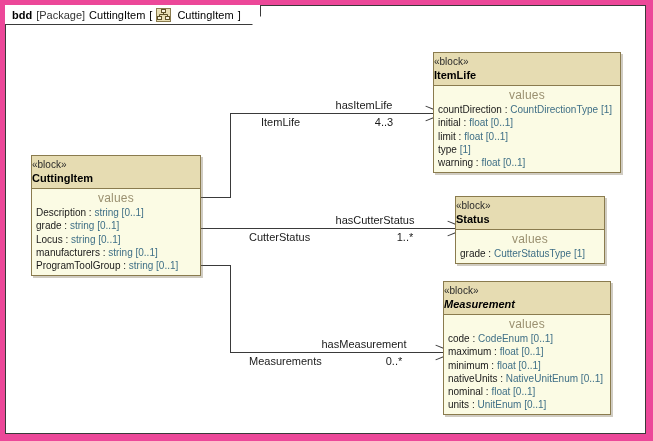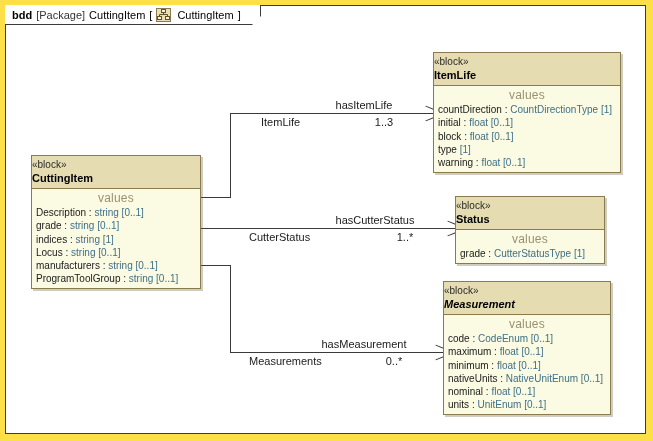--- a/index.html
+++ b/index.html
@@ -3,21 +3,21 @@
 <meta charset="utf-8">
 <title>bdd CuttingItem</title>
 <style>
   html,body{margin:0;padding:0;background:#ffffff;}
   body{
     width:653px;height:441px;overflow:hidden;
     font-family:"Liberation Sans","DejaVu Sans",sans-serif;
     font-size:11px;color:#000;
     -webkit-font-smoothing:antialiased;
   }
-  #canvas{position:relative;width:653px;height:441px;background:#fde047;}
+  #canvas{position:relative;width:653px;height:441px;background:#ec4899;}
 
   
   .frame{
     position:absolute;left:5px;top:5px;width:641px;height:429px;
     border:1px solid #3a3a3a;background:#ffffff;box-sizing:border-box;
   }
   .frame-header{
     position:absolute;left:5px;top:5px;
     height:20px;box-sizing:border-box;
     border:1px solid #3a3a3a;border-top:none;border-left:none;
@@ -123,57 +123,56 @@
 
   <div class="ln lnh" style="left:200px;top:228px;width:255px;"></div>
   <div class="arrow-open" style="left:447px;top:224px;"></div>
 
   <div class="ln lnh" style="left:200px;top:265px;width:31px;"></div>
   <div class="ln lnv" style="left:230px;top:265px;height:88px;"></div>
   <div class="ln lnh" style="left:230px;top:352px;width:213px;"></div>
   <div class="arrow-open" style="left:435px;top:348px;"></div>
 
   <div class="lbl rt" style="left:300px;top:99px;width:128px;">hasItemLife</div>
-  <div class="lbl rt" style="left:340px;top:116px;width:88px;">1..3</div>
+  <div class="lbl rt" style="left:340px;top:116px;width:88px;">4..3</div>
   <div class="lbl" style="left:261px;top:116px;">ItemLife</div>
 
   <div class="lbl rt" style="left:300px;top:214px;width:150px;">hasCutterStatus</div>
   <div class="lbl rt" style="left:360px;top:231px;width:90px;">1..*</div>
   <div class="lbl" style="left:249px;top:231px;">CutterStatus</div>
 
   <div class="lbl rt" style="left:290px;top:338px;width:148px;">hasMeasurement</div>
   <div class="lbl rt" style="left:350px;top:355px;width:88px;">0..*</div>
   <div class="lbl" style="left:249px;top:355px;">Measurements</div>
 
   <div class="block" style="left:31px;top:155px;width:170px;">
     <div class="blk-head">
       <span class="stereo">«block»</span>
       <span class="bname">CuttingItem</span>
     </div>
     <div class="blk-body">
       <span class="compartment-label">values</span>
       <span class="prop"><span>Description</span><span> : </span><span class="ty">string</span> <span class="mul">[0..1]</span></span>
       <span class="prop"><span>grade</span><span> : </span><span class="ty">string</span> <span class="mul">[0..1]</span></span>
-      <span class="prop"><span>indices</span><span> : </span><span class="ty">string</span> <span class="mul">[1]</span></span>
       <span class="prop"><span>Locus</span><span> : </span><span class="ty">string</span> <span class="mul">[0..1]</span></span>
       <span class="prop"><span>manufacturers</span><span> : </span><span class="ty">string</span> <span class="mul">[0..1]</span></span>
       <span class="prop"><span>ProgramToolGroup</span><span> : </span><span class="ty">string</span> <span class="mul">[0..1]</span></span>
     </div>
   </div>
 
   <div class="block" style="left:433px;top:52px;width:188px;">
     <div class="blk-head">
       <span class="stereo">«block»</span>
       <span class="bname">ItemLife</span>
     </div>
     <div class="blk-body">
       <span class="compartment-label">values</span>
       <span class="prop"><span>countDirection</span><span> : </span><span class="ty">CountDirectionType</span> <span class="mul">[1]</span></span>
       <span class="prop"><span>initial</span><span> : </span><span class="ty">float</span> <span class="mul">[0..1]</span></span>
-      <span class="prop"><span>block</span><span> : </span><span class="ty">float</span> <span class="mul">[0..1]</span></span>
+      <span class="prop"><span>limit</span><span> : </span><span class="ty">float</span> <span class="mul">[0..1]</span></span>
       <span class="prop"><span>type</span><span></span><span class="ty"></span> <span class="mul">[1]</span></span>
       <span class="prop"><span>warning</span><span> : </span><span class="ty">float</span> <span class="mul">[0..1]</span></span>
     </div>
   </div>
 
   <div class="block" style="left:455px;top:196px;width:150px;">
     <div class="blk-head">
       <span class="stereo">«block»</span>
       <span class="bname">Status</span>
     </div>

